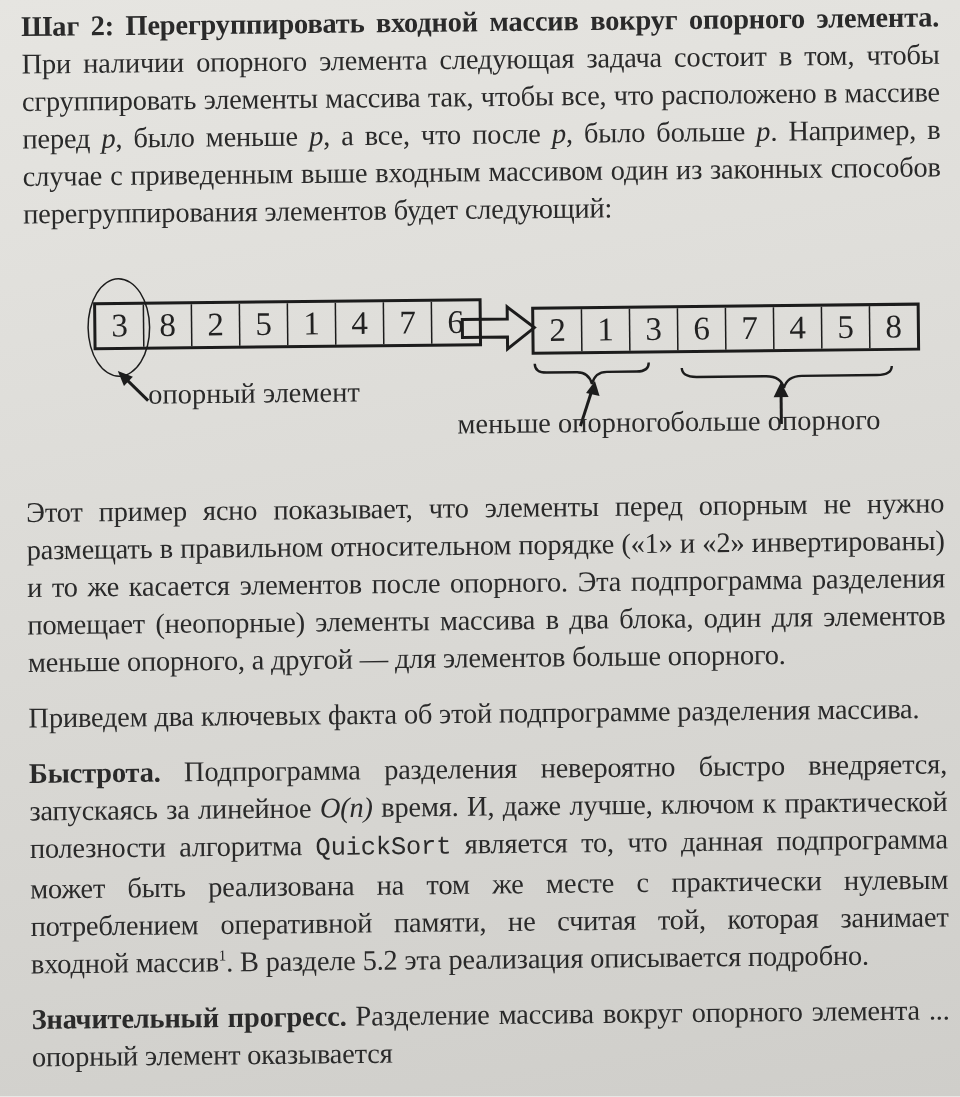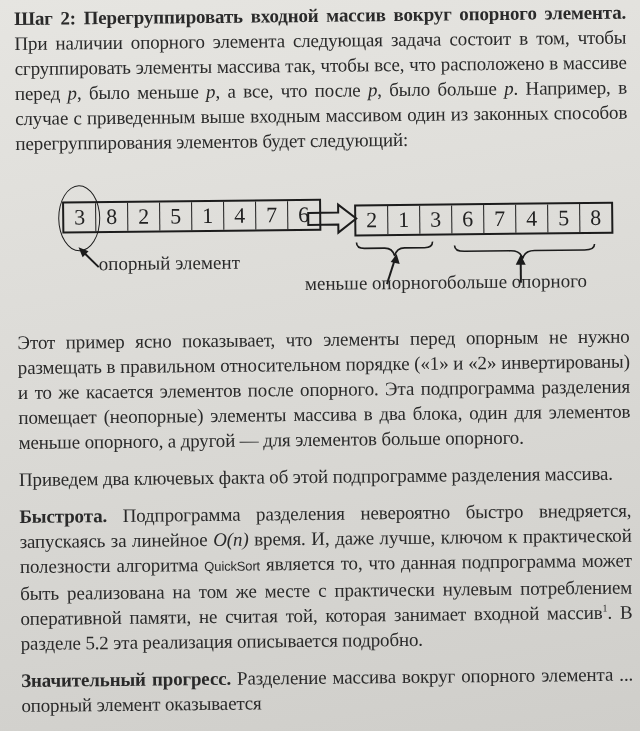--- a/index.html
+++ b/index.html
@@ -25,21 +25,21 @@
     }
     p {
       margin: 0;
       font-size: 19px;
       line-height: 25px;
       text-align: justify;
       letter-spacing: -0.15px;
     }
     .b { font-weight: bold; }
     .i { font-style: italic; }
-    .mono { font-family: Liberation Sans, sans-serif; font-size: 13px; }
+    .mono { font-family: Liberation Mono, monospace; font-size: 17px; }
     sup { font-size: 10px; vertical-align: super; line-height: 0; }
     .step { margin-top: 0; }
     .figure {
       position: relative;
       height: 152px;
       margin-top: 8px;
     }
     .arr {
       position: absolute;
       display: flex;

